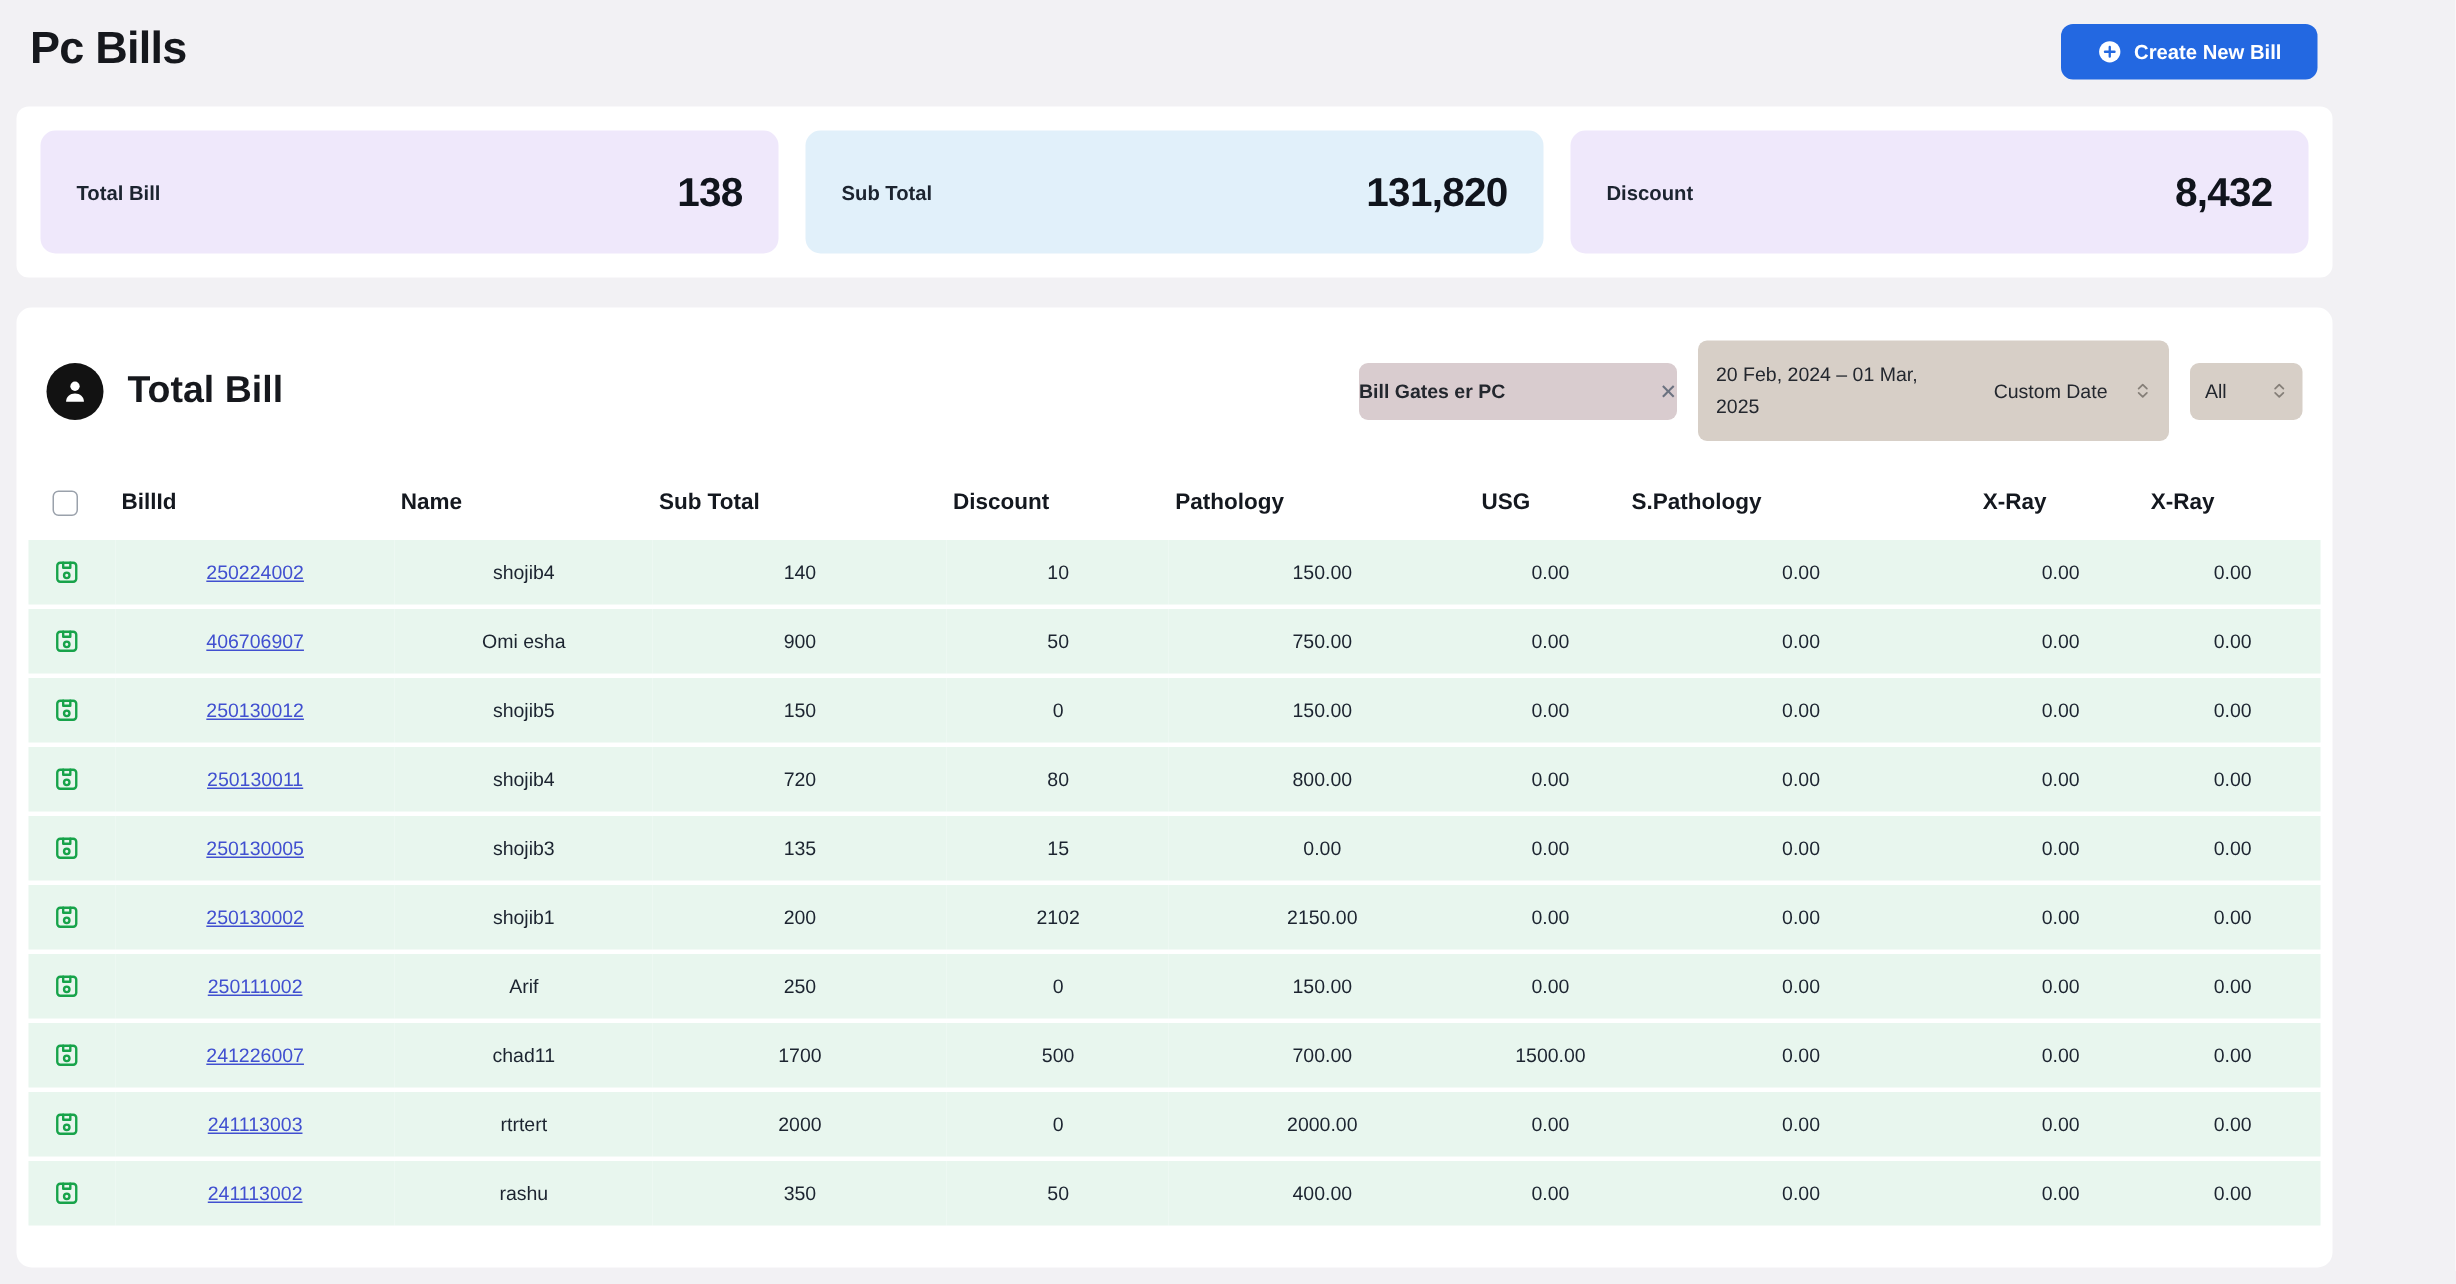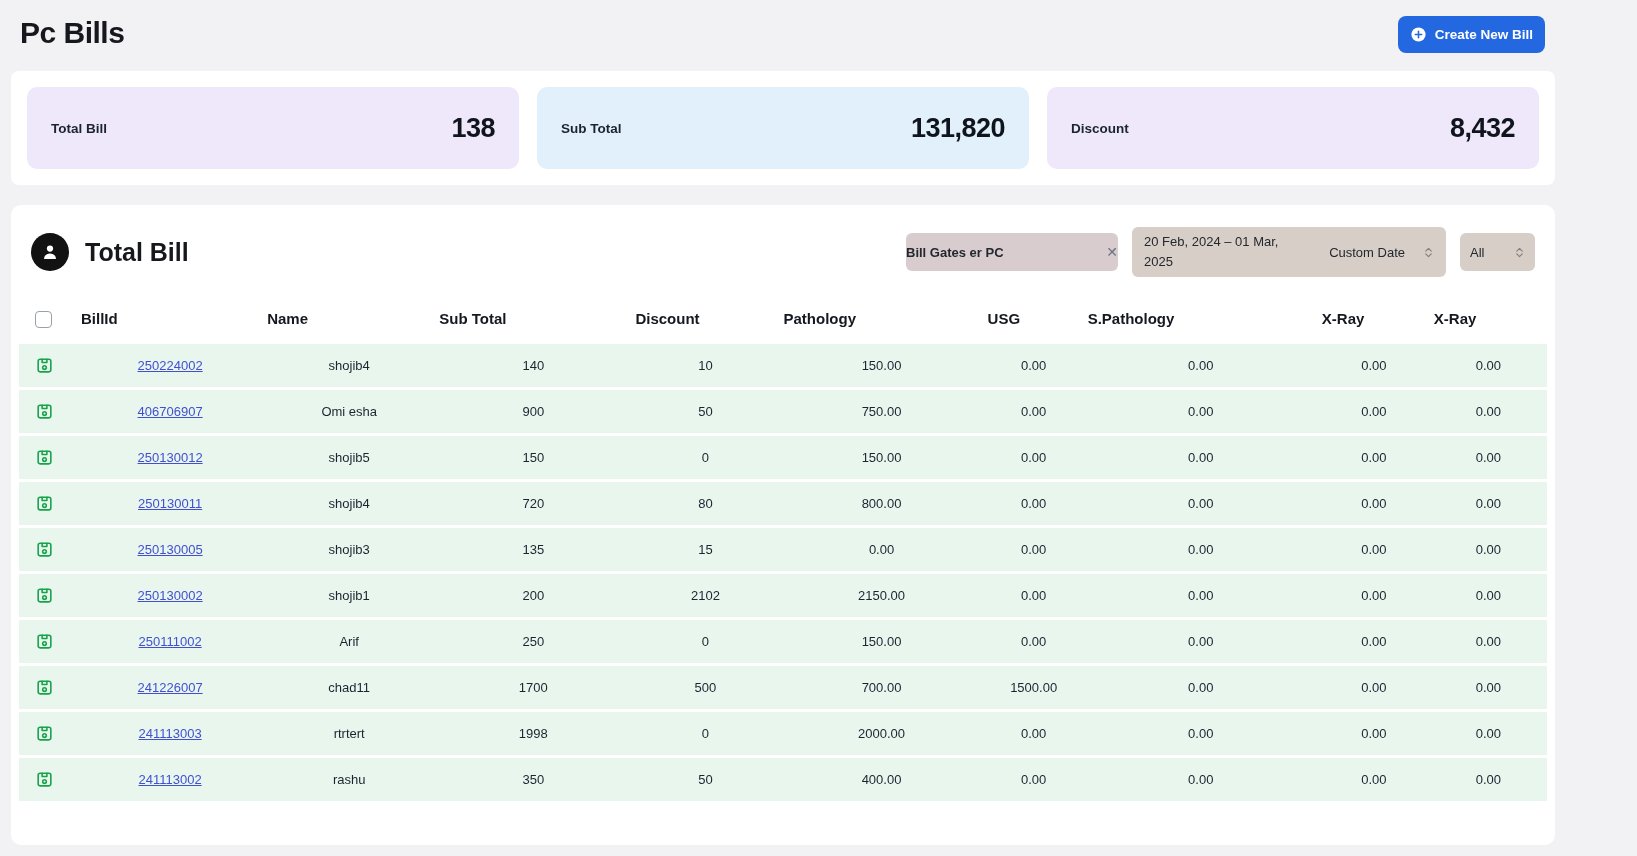--- a/index.html
+++ b/index.html
@@ -4,21 +4,21 @@
 <style>
   * { margin:0; padding:0; box-sizing:border-box; }
   html,body { width:1637px; height:856px; overflow:hidden; }
   body { background:#f2f1f4; font-family:"Liberation Sans", sans-serif; color:#111827; }
   .page { padding:0 82px 0 11px; }
 
   
   .topbar { display:flex; align-items:flex-start; justify-content:space-between; padding:16px 10px 18px 9px; }
   .page-title { font-size:30px; font-weight:800; letter-spacing:-0.5px; color:#16181d; }
   .btn-primary { display:flex; align-items:center; gap:8px; background:#2368e1; color:#fff; border:none;
-                 border-radius:8px; padding:10px 12px; font-size:13.5px; font-weight:700; font-family:inherit; cursor:pointer; }
+                 border-radius:8px; padding:10px 24px; font-size:13.5px; font-weight:700; font-family:inherit; cursor:pointer; }
   .btn-primary .plus-wrap { display:flex; align-items:center; }
 
   
   .summary-wrap { background:#fff; border-radius:8px; padding:16px; display:flex; gap:18px; margin-bottom:20px; }
   .summary-card { flex:1; border-radius:10px; padding:18px 24px; height:82px; display:flex; align-items:center; justify-content:space-between; }
   .summary-card.lavender { background:#efe8fb; }
   .summary-card.blue { background:#e1f0fa; }
   .summary-label { font-size:13.5px; font-weight:700; color:#1c2430; }
   .summary-value { font-size:27px; font-weight:800; letter-spacing:-0.5px; color:#10141c;text-align:right; }
 
@@ -26,21 +26,21 @@
   .main-card { background:#fff; border-radius:10px; padding:14px 8px 0; min-height:640px; }
   .section-header { display:flex; align-items:center; gap:16px; padding:8px 12px 16px; }
   .round-icon { width:38px; height:38px; border-radius:50%; background:#121212; display:flex; align-items:center; justify-content:center; flex:none; }
   .section-title { font-size:25px; font-weight:800; color:#16181d; }
   .filters { margin-left:auto; display:flex; gap:14px; align-items:center; }
 
   .chip { background:#d9cccf; border-radius:6px; padding:0 0; height:38px; width:212px;
           display:flex; align-items:center; justify-content:space-between; font-size:13px; font-weight:700; color:#23272e; cursor:pointer; }
   .chip .x { color:#6b7280; font-size:14px; font-weight:400; padding-left:8px; cursor:pointer; }
 
-  .date-ctl { background:#d7cfc7; border-radius:6px; padding:6px 12px; height:50px; width:314px;
+  .date-ctl { background:#d7cfc7; border-radius:6px; padding:6px 12px; height:67px; width:314px;
               display:flex; align-items:center; gap:8px; cursor:pointer; }
   .date-text { font-size:13px; color:#23272e; width:158px; line-height:1.55; }
   .select-mini { margin-left:auto; display:flex; align-items:center; gap:18px; font-size:13px; color:#23272e; }
 
   .all-ctl { background:#d7cfc7; border-radius:6px; padding:0 10px; height:38px; width:75px;
              display:flex; align-items:center; justify-content:space-between; font-size:13px; color:#23272e; cursor:pointer; }
 
   
   table { width:100%; border-collapse:separate; border-spacing:0 3px; table-layout:fixed; }
   col.c-icon{width:58px} col.c-bill{width:186px} col.c-name{width:172px} col.c-sub{width:196px}
@@ -305,21 +305,21 @@
           <tr>
     <td class="left"><span class="row-icon">
                 <svg viewBox="0 0 24 24" width="19" height="19" fill="none" stroke="#17a34a" stroke-width="2" stroke-linecap="round" stroke-linejoin="round">
                   <rect x="4" y="4" width="16" height="16" rx="2.5"></rect>
                   <path d="M9 4v4.2h6V4"></path>
                   <circle cx="12" cy="14.6" r="2.3"></circle>
                 </svg>
               </span></td>
     <td><a href="#" class="bill-link">241113003</a></td>
     <td>rtrtert</td>
-    <td>1998</td>
+    <td>2000</td>
     <td>0</td>
     <td>2000.00</td>
     <td>0.00</td>
     <td>0.00</td>
     <td>0.00</td>
     <td>0.00</td>
   </tr>
           <tr>
     <td class="left"><span class="row-icon">
                 <svg viewBox="0 0 24 24" width="19" height="19" fill="none" stroke="#17a34a" stroke-width="2" stroke-linecap="round" stroke-linejoin="round">

